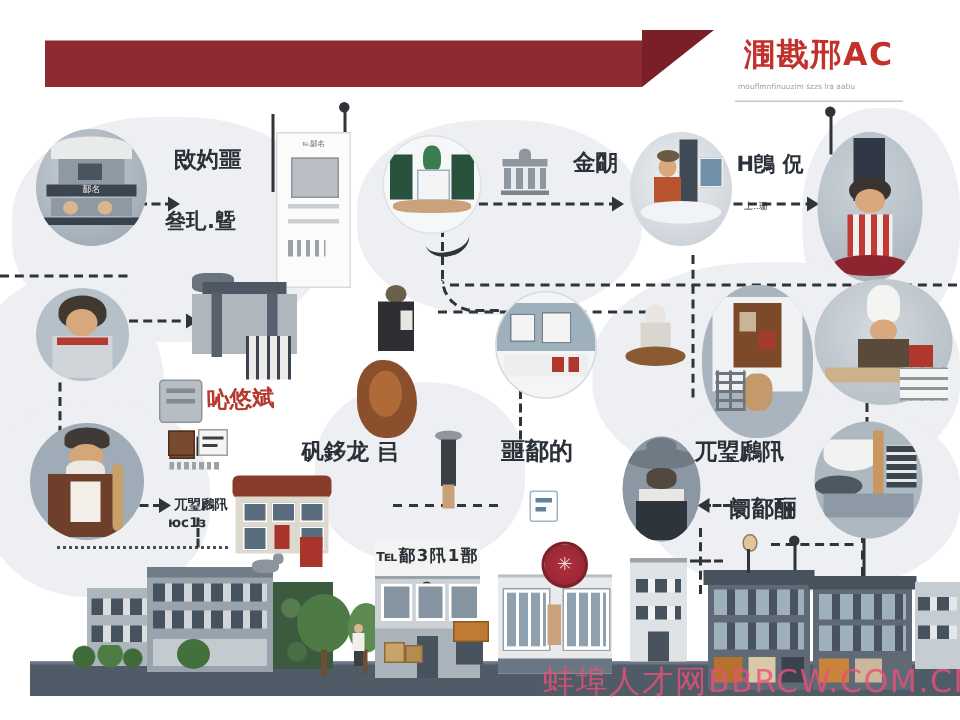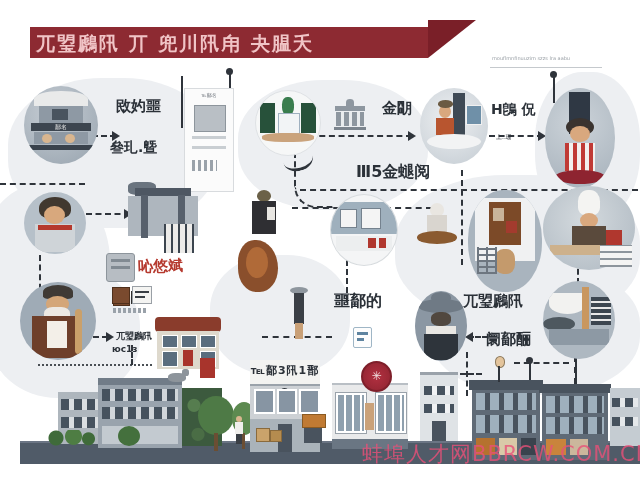--- a/index.html
+++ b/index.html
@@ -29,22 +29,22 @@
   <div class="blob" style="left:238px;top:80px;width:190px;height:130px"></div>
   <div class="blob" style="left:535px;top:72px;width:105px;height:150px"></div>
   <div class="blob" style="left:-20px;top:185px;width:130px;height:170px"></div>
   <div class="blob" style="left:395px;top:175px;width:245px;height:150px"></div>
   <div class="blob" style="left:430px;top:265px;width:210px;height:130px"></div>
   <div class="blob" style="left:-10px;top:268px;width:150px;height:130px"></div>
   <div class="blob" style="left:210px;top:255px;width:140px;height:120px"></div>
 
   <div class="a" style="left:30px;top:27px;width:398px;height:31px;background:#8d2a32;z-index:4"></div>
   <div class="a" style="left:428px;top:20px;width:0;height:0;z-index:4;border-top:38px solid #7a1f28;border-right:48px solid transparent"></div>
-  <div class="a lbl" style="left:30px;top:31px;width:290px;text-align:center;font-size:19px;letter-spacing:2px;color:#f0c4c6;z-index:5">兀琞鷉阠 丌 兜川阠甪 夬腽夭</div>
-
+
+  <div class="a lbl" style="left:496px;top:22px;font-size:21px;letter-spacing:1px;color:#c2312b;z-index:4">涠戡郉AC</div>
   <div class="a" style="left:492px;top:55px;width:120px;font-size:5px;color:#9aa0a6;z-index:4">mouflmnfinuuzim szzs lra aabu</div>
   <div class="a" style="left:490px;top:67px;width:112px;height:1px;background:#c5c9cd;z-index:4"></div>
 
   <div class="sv" style="left:181px;top:76px;height:52px"></div>
   <div class="sv" style="left:229px;top:74px;height:26px"></div>
   <div class="dot" style="left:226px;top:68px"></div>
   <div class="sv" style="left:553px;top:77px;height:26px"></div>
   <div class="dot" style="left:550px;top:71px"></div>
 
   <div class="dl" style="left:92px;top:135px;width:24px"></div>
@@ -135,21 +135,20 @@
   <div class="lbl" style="left:496px;top:133px;font-size:6px;font-weight:normal">丄..珊</div>
 
   <div class="circ" style="left:545px;top:88px;width:70px;height:100px;background:radial-gradient(circle at 45% 35%,#ccd3d9,#a5b0ba)">
     <div class="b" style="left:34%;top:4%;width:30%;height:42%;background:#2f3844"></div>
     <div class="b" style="left:30%;top:30%;width:40%;height:18%;border-radius:50%;background:#3a332f"></div>
     <div class="b" style="left:36%;top:38%;width:28%;height:16%;border-radius:50%;background:#d9a87e"></div>
     <div class="b" style="left:28%;top:55%;width:44%;height:28%;background:repeating-linear-gradient(90deg,#c03a35 0 4px,#f2f0ee 4px 8px)"></div>
     <div class="b" style="left:14%;top:82%;width:72%;height:14%;border-radius:50%;background:#8e2430"></div>
   </div>
 
-  <div class="lbl" style="left:356px;top:162px;font-size:16px">Ⅲ5金螁阅</div>
 
   <div class="circ" style="left:24px;top:192px;width:62px;height:62px;background:#b6c0c9">
     <div class="b" style="left:24%;top:8%;width:52%;height:36%;background:#41382f;border-radius:50% 50% 40% 40%"></div>
     <div class="b" style="left:32%;top:22%;width:34%;height:30%;border-radius:50%;background:#d8a87d"></div>
     <div class="b" style="left:18%;top:52%;width:64%;height:44%;background:#cfd4d8"></div>
     <div class="b" style="left:22%;top:54%;width:56%;height:8%;background:#b5392e"></div>
   </div>
 
   <div class="a" style="left:128px;top:182px;width:70px;height:72px;z-index:2">
     <div class="b" style="left:0;top:0;width:40%;height:18%;background:#6a747f;border-radius:30%"></div>
@@ -233,20 +232,21 @@
   <div class="a" style="left:157px;top:317px;width:62px;height:52px;z-index:2">
     <div class="b" style="left:-4%;top:0;width:108%;height:28%;background:#8a3c2c;border-radius:4px"></div>
     <div class="b" style="left:0;top:26%;width:100%;height:74%;background:#ded9cd"></div>
     <div class="b" style="left:8%;top:34%;width:22%;height:22%;background:#5a6d7e;border:1px solid #fff"></div>
     <div class="b" style="left:39%;top:34%;width:22%;height:22%;background:#5a6d7e;border:1px solid #fff"></div>
     <div class="b" style="left:70%;top:34%;width:22%;height:22%;background:#5a6d7e;border:1px solid #fff"></div>
     <div class="b" style="left:8%;top:66%;width:22%;height:26%;background:#5a6d7e;border:1px solid #fff"></div>
     <div class="b" style="left:70%;top:66%;width:22%;height:26%;background:#5a6d7e;border:1px solid #fff"></div>
     <div class="b" style="left:42%;top:64%;width:16%;height:30%;background:#a8342c"></div>
   </div>
+  <div class="lbl" style="left:201px;top:292px;font-size:15px">矾鉹龙 㠯</div>
   <div class="a" style="left:200px;top:358px;width:15px;height:20px;background:#a8342c;z-index:3"></div>
 
   <div class="a" style="left:287px;top:287px;width:24px;height:54px;z-index:2">
     <div class="b" style="left:12%;top:0;width:76%;height:13%;border-radius:50%;background:#8e969e"></div>
     <div class="b" style="left:28%;top:12%;width:44%;height:56%;background:#3a3f46"></div>
     <div class="b" style="left:34%;top:66%;width:32%;height:30%;background:#c9a077"></div>
   </div>
   <div class="lbl" style="left:334px;top:291px;font-size:16px">噩鄐的</div>
   <div class="a" style="left:353px;top:327px;width:17px;height:19px;background:#fdfdfd;border:1px solid #9fb6c6;border-radius:2px;z-index:2">
     <div class="b" style="left:20%;top:20%;width:60%;height:3px;background:#5f84a0"></div>

